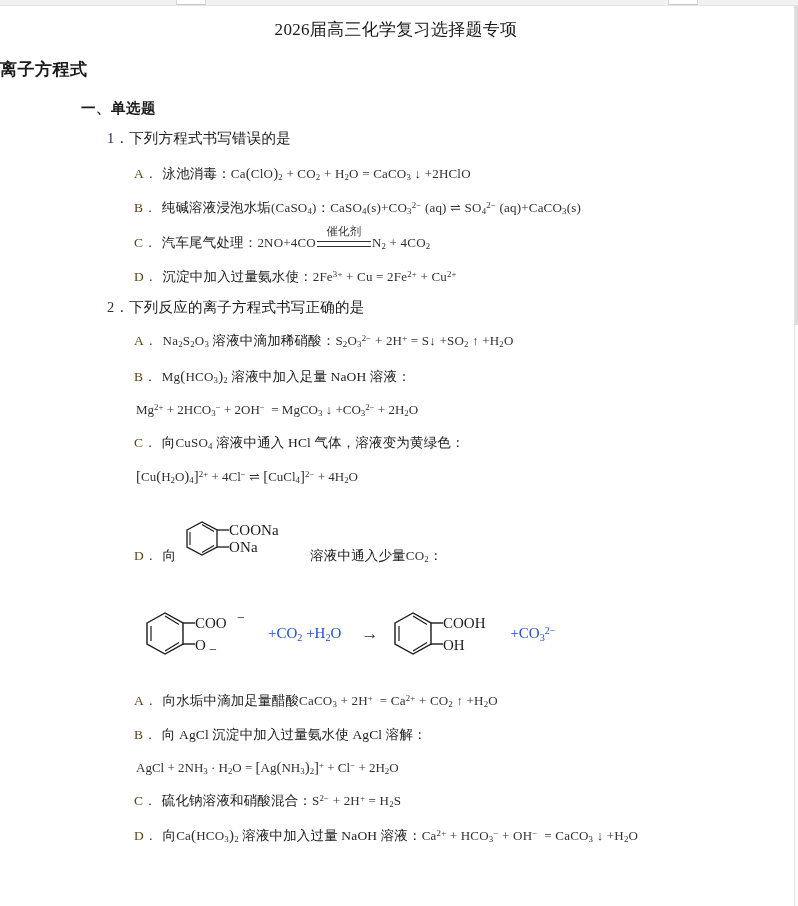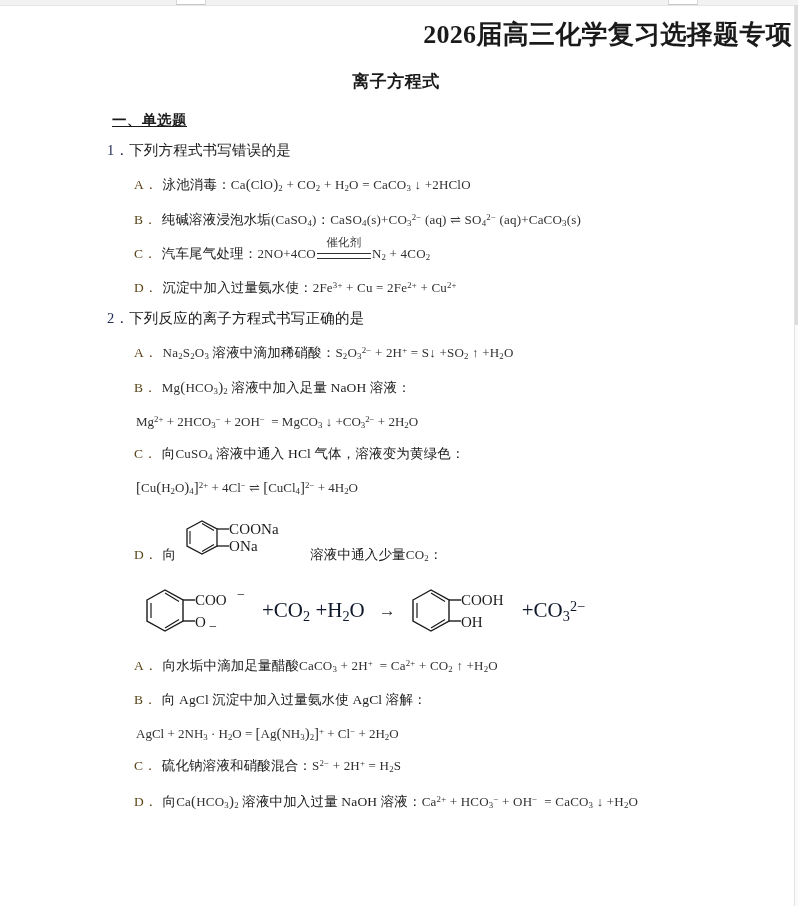--- a/index.html
+++ b/index.html
@@ -58,42 +58,40 @@
   
   .page {
     position: absolute;
     top: 6px; left: 0;
     width: 792px;
     padding: 0;
     background: #ffffff;
   }
 
   .doc-title {
-    text-align: right;
-    font-size: 26px;
-    font-weight: bold;
+    text-align: center;
+    font-size: 17px;
+    font-weight: normal;
     letter-spacing: 0.3px;
     margin: 13px 0 0 0;
     line-height: 1.25;
     font-family: "Liberation Serif", "DejaVu Serif", serif;
   }
   .doc-subtitle {
-    text-align: center;
     font-size: 17px;
     font-weight: bold;
     margin: 18px 0 0 0;
     letter-spacing: 0.5px;
   }
 
   .section-head {
     font-size: 14.5px;
     font-weight: bold;
-    margin: 18px 0 0 112px;
+    margin: 18px 0 0 81px;
     letter-spacing: 0.5px;
-    text-decoration: underline;
   }
 
   .question {
     margin: 0;
     padding: 0;
   }
   .q-stem {
     font-size: 14.5px;
     margin: 11px 0 0 107px;
     line-height: 1.35;
@@ -164,40 +162,40 @@
     width: 54px;
     height: 4px;
     border-top: 1.1px solid #303030;
     border-bottom: 1.1px solid #303030;
   }
 
   
   .struct {
     display: inline-block;
     vertical-align: middle;
-    margin: 4px 3px;
+    margin: 16px 3px;
   }
   .struct svg { display: block; }
   .struct-label {
     font-family: "Liberation Serif", "DejaVu Serif", serif;
     font-size: 15px;
     fill: #1a1a1a;
   }
   .struct-label-sm {
     font-family: "Liberation Serif", "DejaVu Serif", serif;
     font-size: 14px;
     fill: #1a1a1a;
   }
 
   .eq-row {
     display: flex;
     align-items: center;
     white-space: nowrap;
   }
-  .eq-row .plain { font-size: 21px; color: #0f172a; margin: 0 8px; }
+  .eq-row .plain { font-size: 15px; color: #1d4ed8; margin: 0 14px; }
   .arrow-plain { font-size: 17px; margin: 0 6px; }
 </style>
 </head>
 <body>
 
 <div class="viewer-topbar">
   <div class="viewer-topbar-tab"></div>
   <div class="viewer-topbar-tab right"></div>
 </div>
 <div class="viewer-scrollbar">

